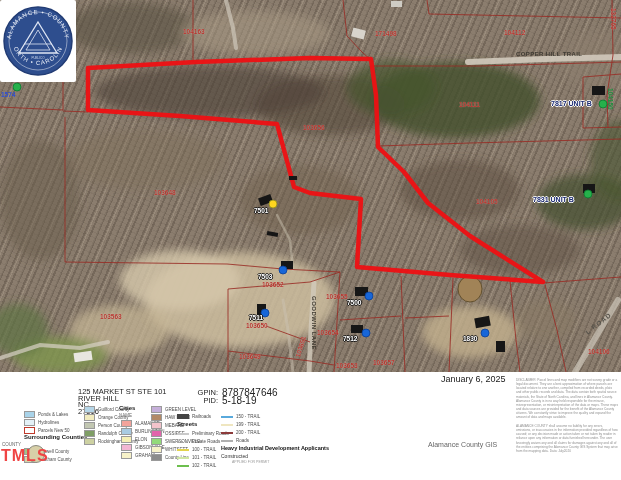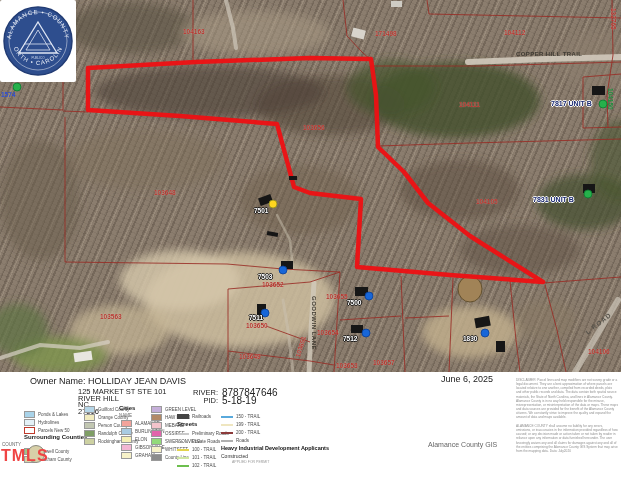--- a/index.html
+++ b/index.html
@@ -217,35 +217,31 @@
       <div class="lbl halo" style="left: 463px; top: 335px;">1830</div>
       <div class="lbl parcel" style="left: 239px; top: 353px;">103649</div>
       <div class="lbl parcel" style="left: 294px; top: 356px; transform: rotate(-73deg);">103651</div>
       <div class="lbl parcel" style="left: 336px; top: 362px;">103653</div>
       <div class="lbl parcel" style="left: 373px; top: 359px;">103657</div>
       <div class="lbl roadgray" style="left: 584px; top: 330px; transform: rotate(-38deg);">L ROAD</div>
       <div class="lbl parcel" style="left: 588px; top: 348px;">104106</div>
     </div>
 
   <div class="band">
-    <div class="owner-line">
-      <span>Owner Name:</span>
-      <span>HOLLIDAY JEAN DAVIS</span>
-    </div>
-    <div class="date">June 6, 2025</div>
+    <div class="date">January 6, 2025</div>
 
     <div class="addr">
       <div>125 MARKET ST STE 101</div>
       <div>RIVER HILL</div>
       <div>NC</div>
       <div>27516</div>
     </div>
 
     <div class="gpin-labels">
-      <div>RIVER:</div>
+      <div>GPIN:</div>
       <div>PID:</div>
     </div>
     <div class="gpin-values">
       <div>8787847646</div>
       <div>5-18-19</div>
     </div>
 
     <div class="legend" id="legend">
         <div class="lg k-f" style="left: 24px; top: 39px;">
           <span class="sw" style="background: rgb(169, 211, 233); color: rgb(169, 211, 233);"></span>

